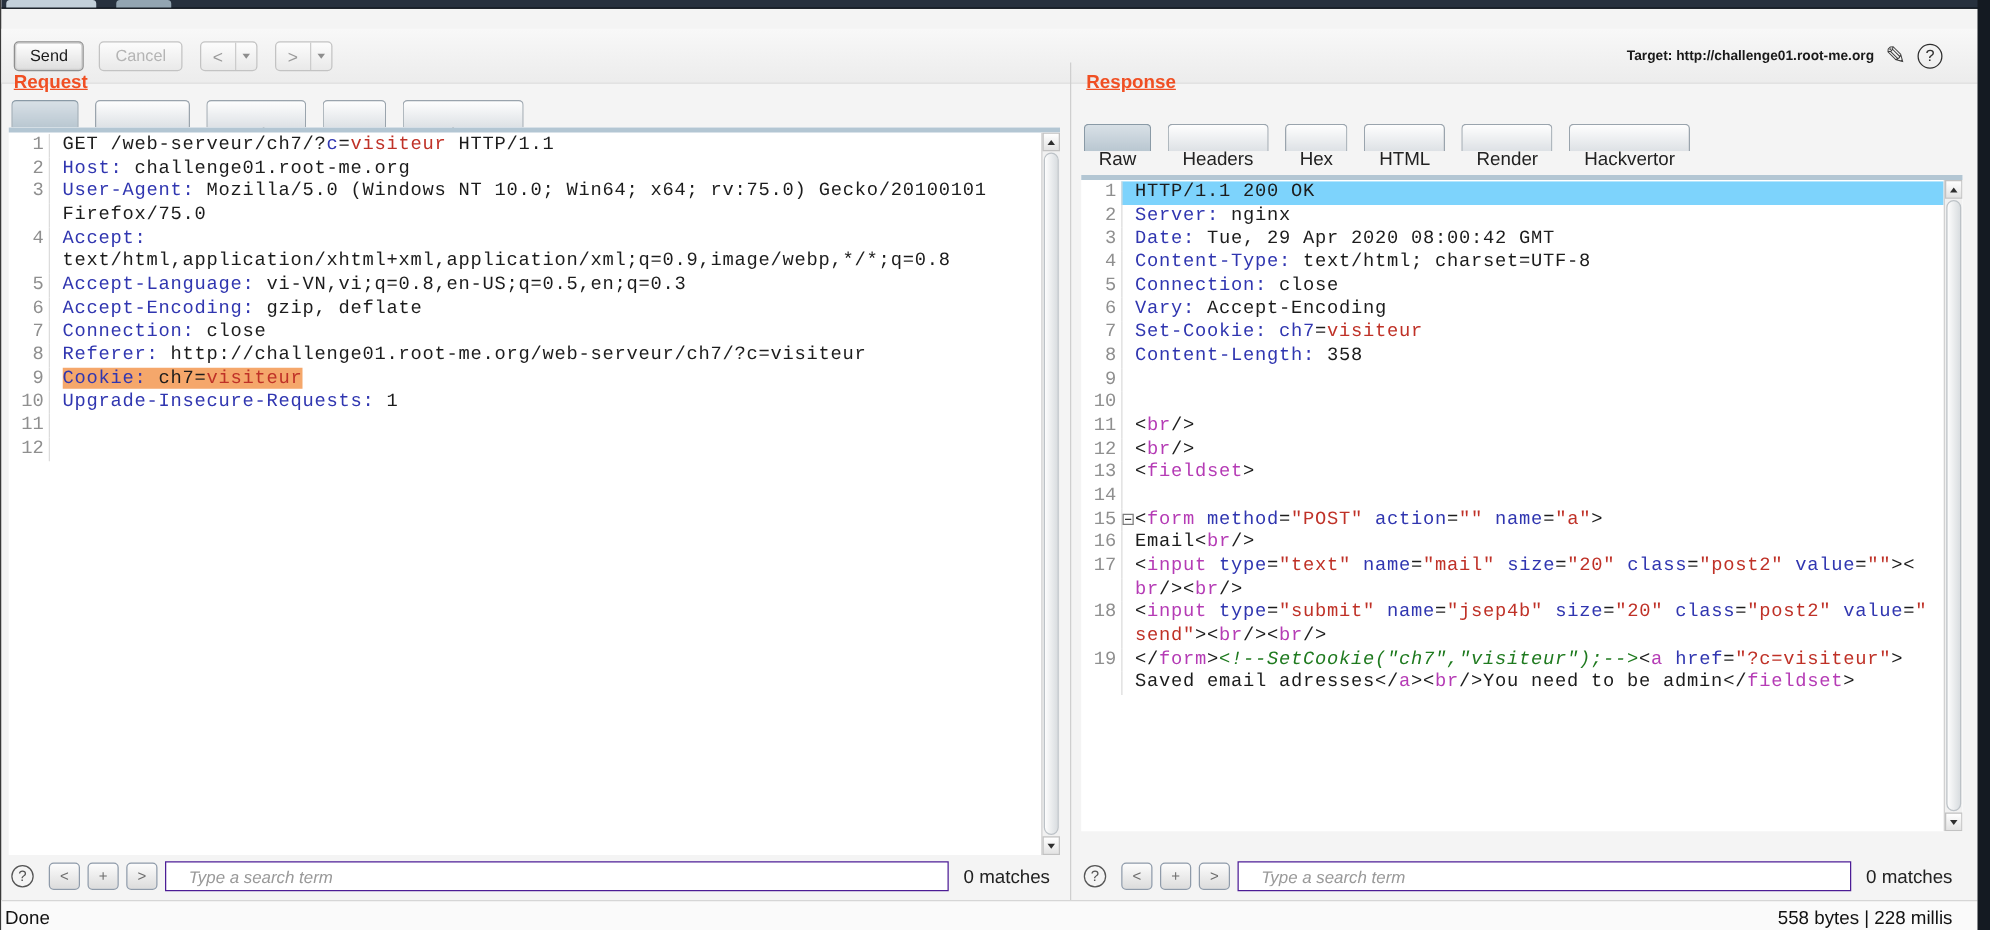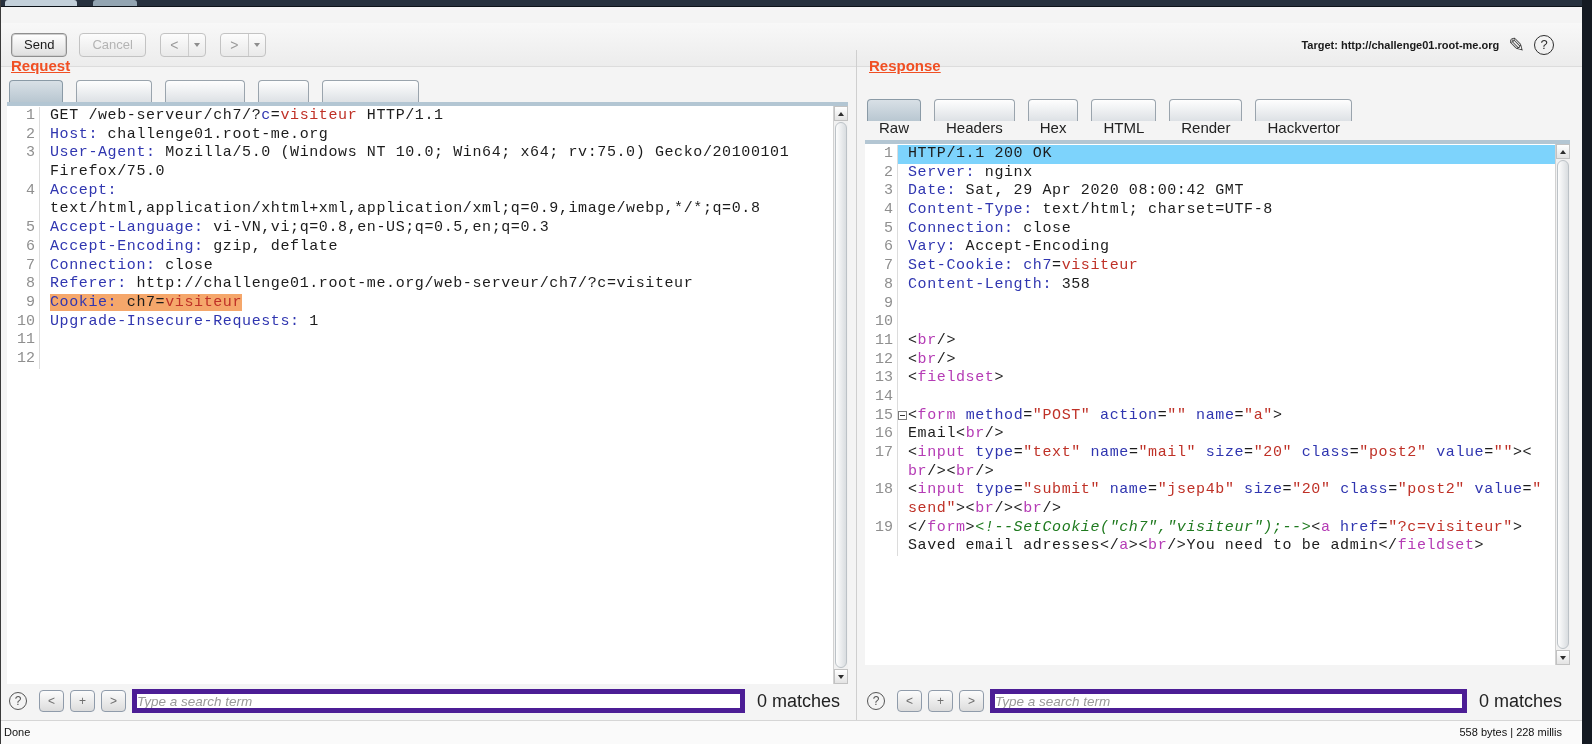--- a/index.html
+++ b/index.html
@@ -87,28 +87,28 @@
 
   
   .searchrow { height:34px; display:flex; align-items:center; gap:6px; padding:4px 4px 4px 2px;
                background:#f4f4f4; }
   .shelp { width:18px; height:18px; border:1.4px solid #555; border-radius:50%; flex:0 0 18px;
            display:flex; align-items:center; justify-content:center; font-size:12px; color:#555;
            margin-right:6px; cursor:pointer; }
   .sbtn { width:25px; height:22px; border:1px solid #8f9baa; border-radius:4px;
           background:linear-gradient(#fcfcfc,#dcdcdc); font-size:12px; color:#6e6e6e;
           font-family:"Liberation Sans",sans-serif; cursor:pointer; }
-  .searchinput { flex:1; height:24px; border:5px solid #4c1d95; padding:0 0; font-size:13.5px;
+  .searchinput { flex:1; height:24px; border:1px solid #4c1d95; padding:0 18px; font-size:13.5px;
                  font-family:"Liberation Sans",sans-serif; color:#4c1d95; background:#fff; }
   .searchinput::placeholder { color:#999; font-style:italic; }
-  .matches { font-size:18px; color:#222; padding:0 4px 0 6px; white-space:nowrap; }
+  .matches { font-size:15px; color:#222; padding:0 4px 0 6px; white-space:nowrap; }
 
   
   .statusbar { position:absolute; left:0; top:720px; right:10px; height:24px; background:#fafafa;
-               border-top:1px solid #d6d6d6; font-size:11px; color:#111; }
+               border-top:1px solid #d6d6d6; font-size:15px; color:#111; }
   .statusbar .left { position:absolute; left:3px; top:5px; }
   .statusbar .right { position:absolute; right:20px; top:5px; }
 </style>
 </head>
 <body>
 
 <div class="topstrip">
   <span class="stub stub1"></span>
   <span class="stub stub2"></span>
 </div>
@@ -191,21 +191,21 @@
       <div class="tab">Headers</div>
       <div class="tab">Hex</div>
       <div class="tab">HTML</div>
       <div class="tab">Render</div>
       <div class="tab">Hackvertor</div>
     </div>
   <div class="editor">
     <div class="rowsarea">
         <div class="crow cur"><span class="ln">1</span><span class="slot"></span><span class="codewrap"><span class="code"><span class="tok-t">HTTP/1.1 200 OK</span></span></span></div>
         <div class="crow"><span class="ln">2</span><span class="slot"></span><span class="codewrap"><span class="code"><span class="tok-h">Server:</span><span class="tok-t"> nginx</span></span></span></div>
-        <div class="crow"><span class="ln">3</span><span class="slot"></span><span class="codewrap"><span class="code"><span class="tok-h">Date:</span><span class="tok-t"> Sat, 29 Apr 2020 08:00:42 GMT</span></span></span></div>
+        <div class="crow"><span class="ln">3</span><span class="slot"></span><span class="codewrap"><span class="code"><span class="tok-h">Date:</span><span class="tok-t"> Tue, 29 Apr 2020 08:00:42 GMT</span></span></span></div>
         <div class="crow"><span class="ln">4</span><span class="slot"></span><span class="codewrap"><span class="code"><span class="tok-h">Content-Type:</span><span class="tok-t"> text/html; charset=UTF-8</span></span></span></div>
         <div class="crow"><span class="ln">5</span><span class="slot"></span><span class="codewrap"><span class="code"><span class="tok-h">Connection:</span><span class="tok-t"> close</span></span></span></div>
         <div class="crow"><span class="ln">6</span><span class="slot"></span><span class="codewrap"><span class="code"><span class="tok-h">Vary:</span><span class="tok-t"> Accept-Encoding</span></span></span></div>
         <div class="crow"><span class="ln">7</span><span class="slot"></span><span class="codewrap"><span class="code"><span class="tok-h">Set-Cookie:</span><span class="tok-t"> </span><span class="tok-h">ch7</span><span class="tok-t">=</span><span class="tok-v">visiteur</span></span></span></div>
         <div class="crow"><span class="ln">8</span><span class="slot"></span><span class="codewrap"><span class="code"><span class="tok-h">Content-Length:</span><span class="tok-t"> 358</span></span></span></div>
         <div class="crow"><span class="ln">9</span><span class="slot"></span><span class="codewrap"><span class="code">&nbsp;</span></span></div>
         <div class="crow"><span class="ln">10</span><span class="slot"></span><span class="codewrap"><span class="code">&nbsp;</span></span></div>
         <div class="crow"><span class="ln">11</span><span class="slot"></span><span class="codewrap"><span class="code"><span class="tok-t">&lt;</span><span class="tok-g">br</span><span class="tok-t">/&gt;</span></span></span></div>
         <div class="crow"><span class="ln">12</span><span class="slot"></span><span class="codewrap"><span class="code"><span class="tok-t">&lt;</span><span class="tok-g">br</span><span class="tok-t">/&gt;</span></span></span></div>
         <div class="crow"><span class="ln">13</span><span class="slot"></span><span class="codewrap"><span class="code"><span class="tok-t">&lt;</span><span class="tok-g">fieldset</span><span class="tok-t">&gt;</span></span></span></div>

